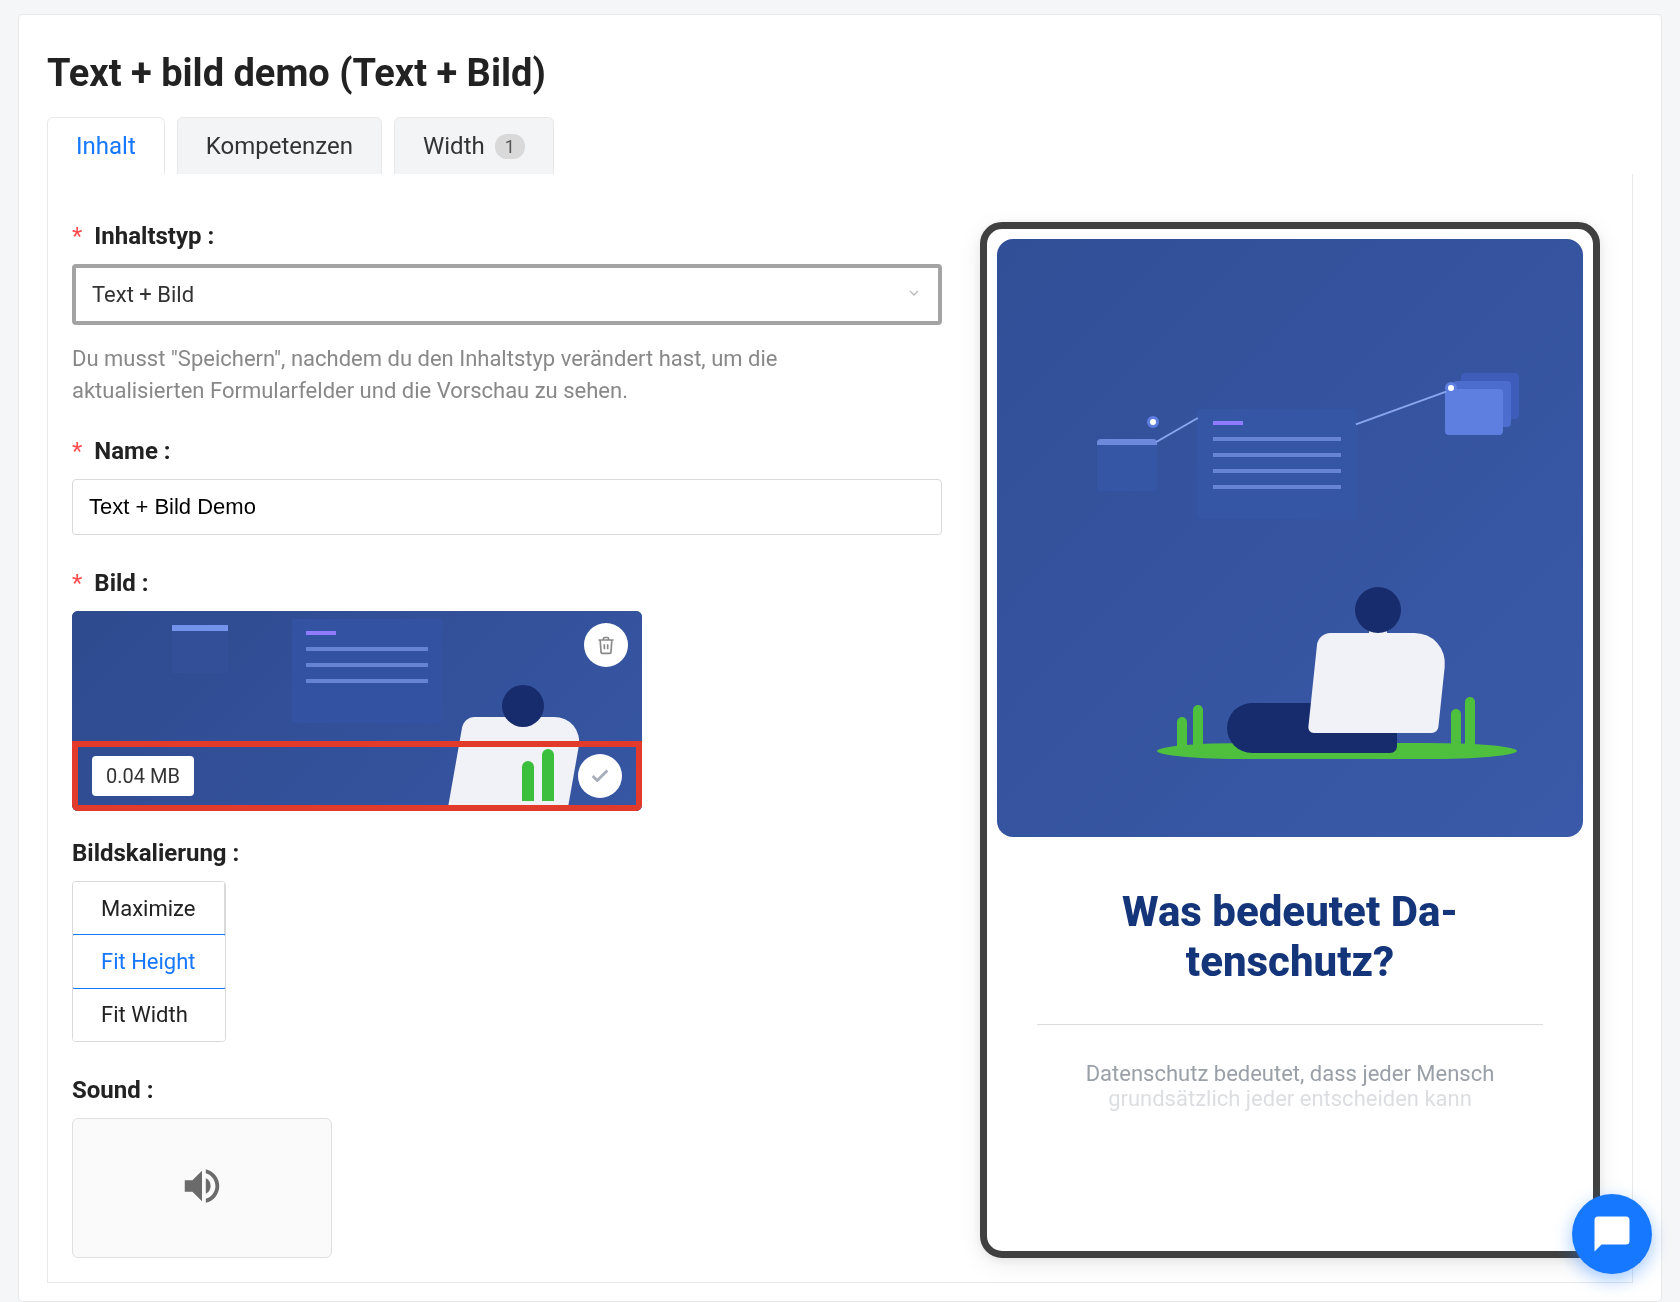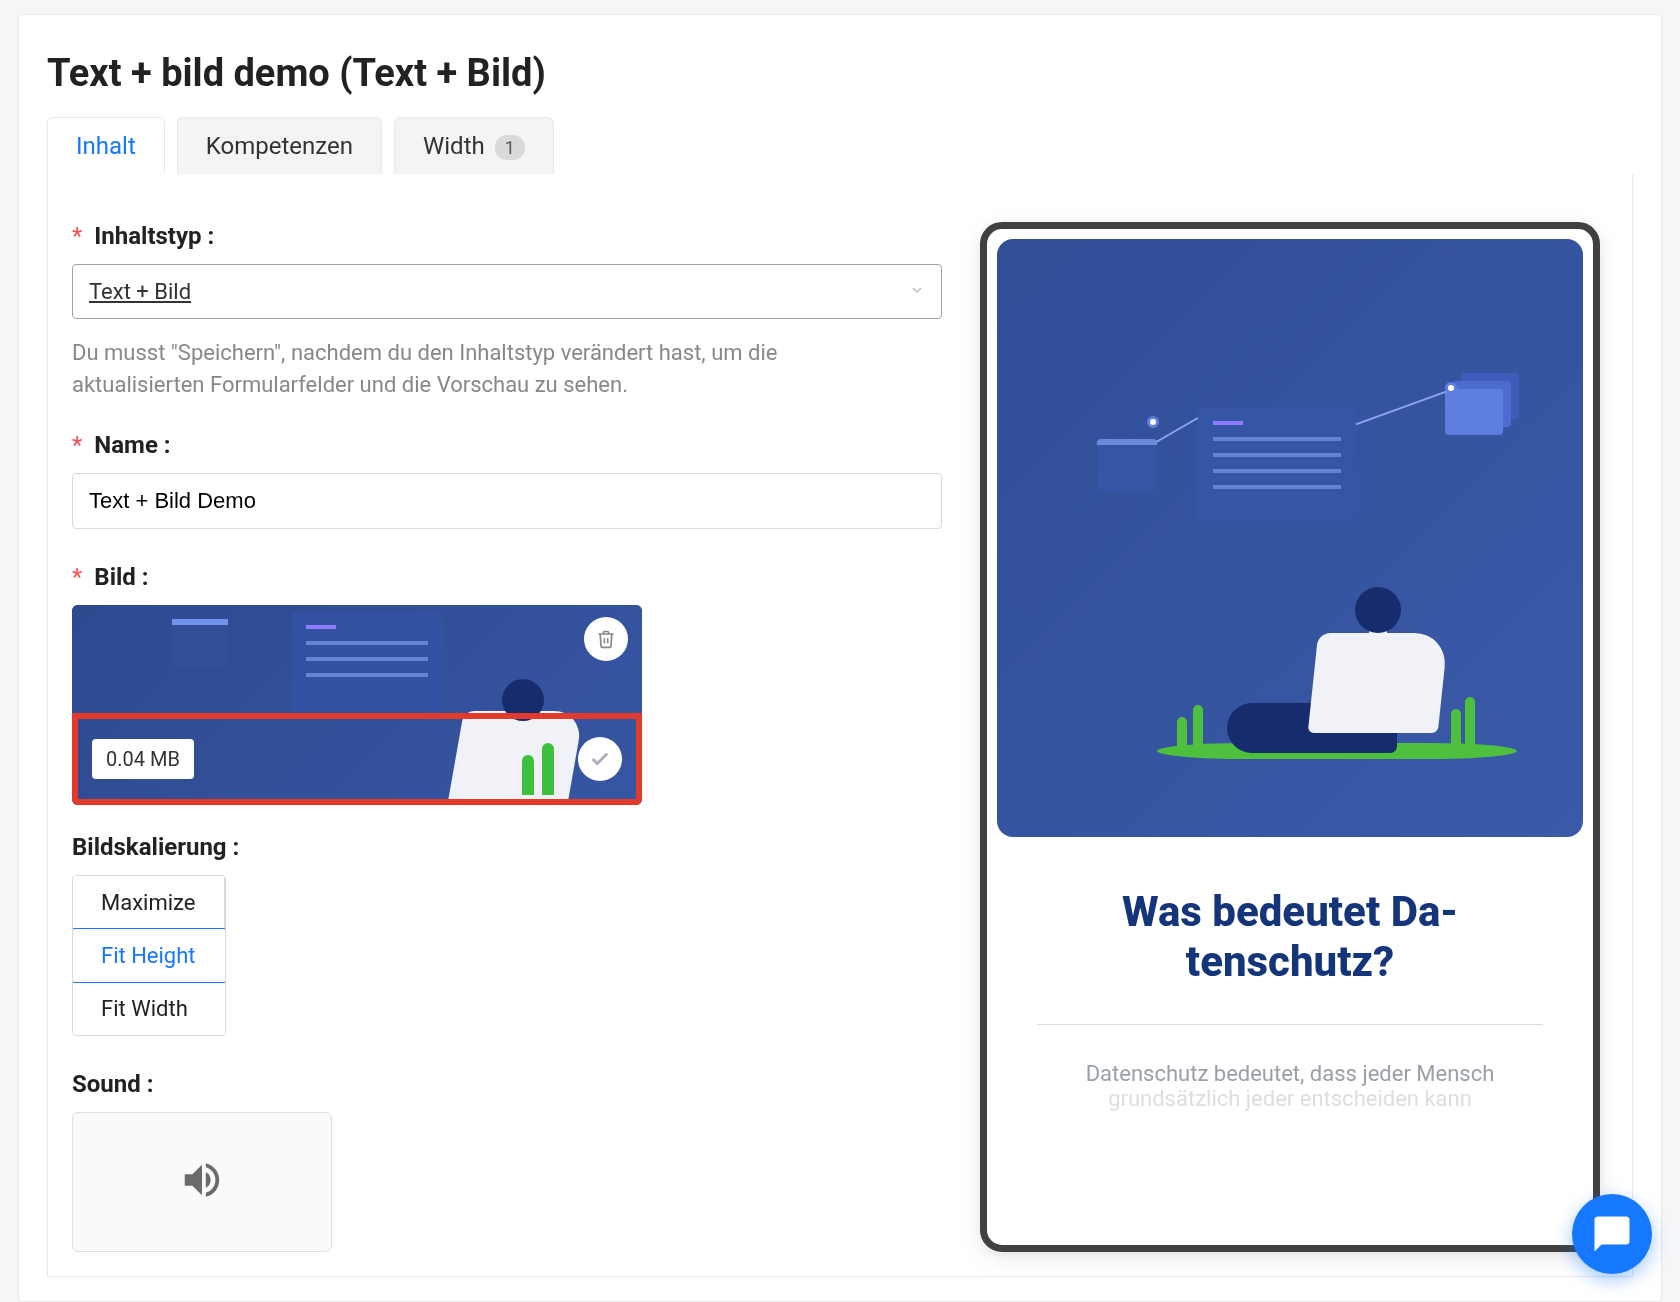--- a/index.html
+++ b/index.html
@@ -41,21 +41,21 @@
     padding: 14px 28px;
     background: #f3f4f5;
     border: 1px solid #e8e8e8;
     border-bottom: none;
     border-top-left-radius: 6px;
     border-top-right-radius: 6px;
     font-size: 24px;
     color: #333;
     cursor: pointer;
     display: flex;
-    align-items: flex-end;
+    align-items: center;
     gap: 10px;
   }
   .tab.active {
     background: #fff;
     color: #1677ff;
     border-color: #e8e8e8;
   }
   .badge {
     background: #d9d9d9;
     border-radius: 12px;
@@ -96,30 +96,29 @@
     color: #ff4d4f;
     margin-right: 6px;
     font-weight: 400;
   }
   .form-label::after {
     content: " :";
     font-weight: 700;
   }
   .select {
     width: 100%;
-    border: 1px solid #a3a3a3;
+    border: 4px solid #a3a3a3;
     border-radius: 4px;
     padding: 14px 16px;
     font-size: 22px;
     display: flex;
     align-items: center;
     justify-content: space-between;
     cursor: pointer;
     color: #333;
-    text-decoration: underline;
   }
   .select .chevron {
     color: #bbb;
     font-size: 18px;
   }
   .help-text {
     color: #888;
     font-size: 22px;
     line-height: 1.45;
     margin-top: 18px;
@@ -176,21 +175,21 @@
   .thumb-trash {
     position: absolute; top: 12px; right: 14px;
     width: 44px; height: 44px; background: #fff; border-radius: 50%;
     display:flex; align-items:center; justify-content:center;
     color:#888; font-size:22px; cursor:pointer;
   }
 
   .thumb-footer {
     position: absolute;
     left: 0; right: 0; bottom: 0;
-    height: 92px;
+    height: 70px;
     border: 6px solid #e33b2b;
     display: flex;
     align-items: center;
     justify-content: space-between;
     padding: 0 14px;
   }
   .size-pill {
     background: #fff;
     border-radius: 4px;
     padding: 8px 14px;

